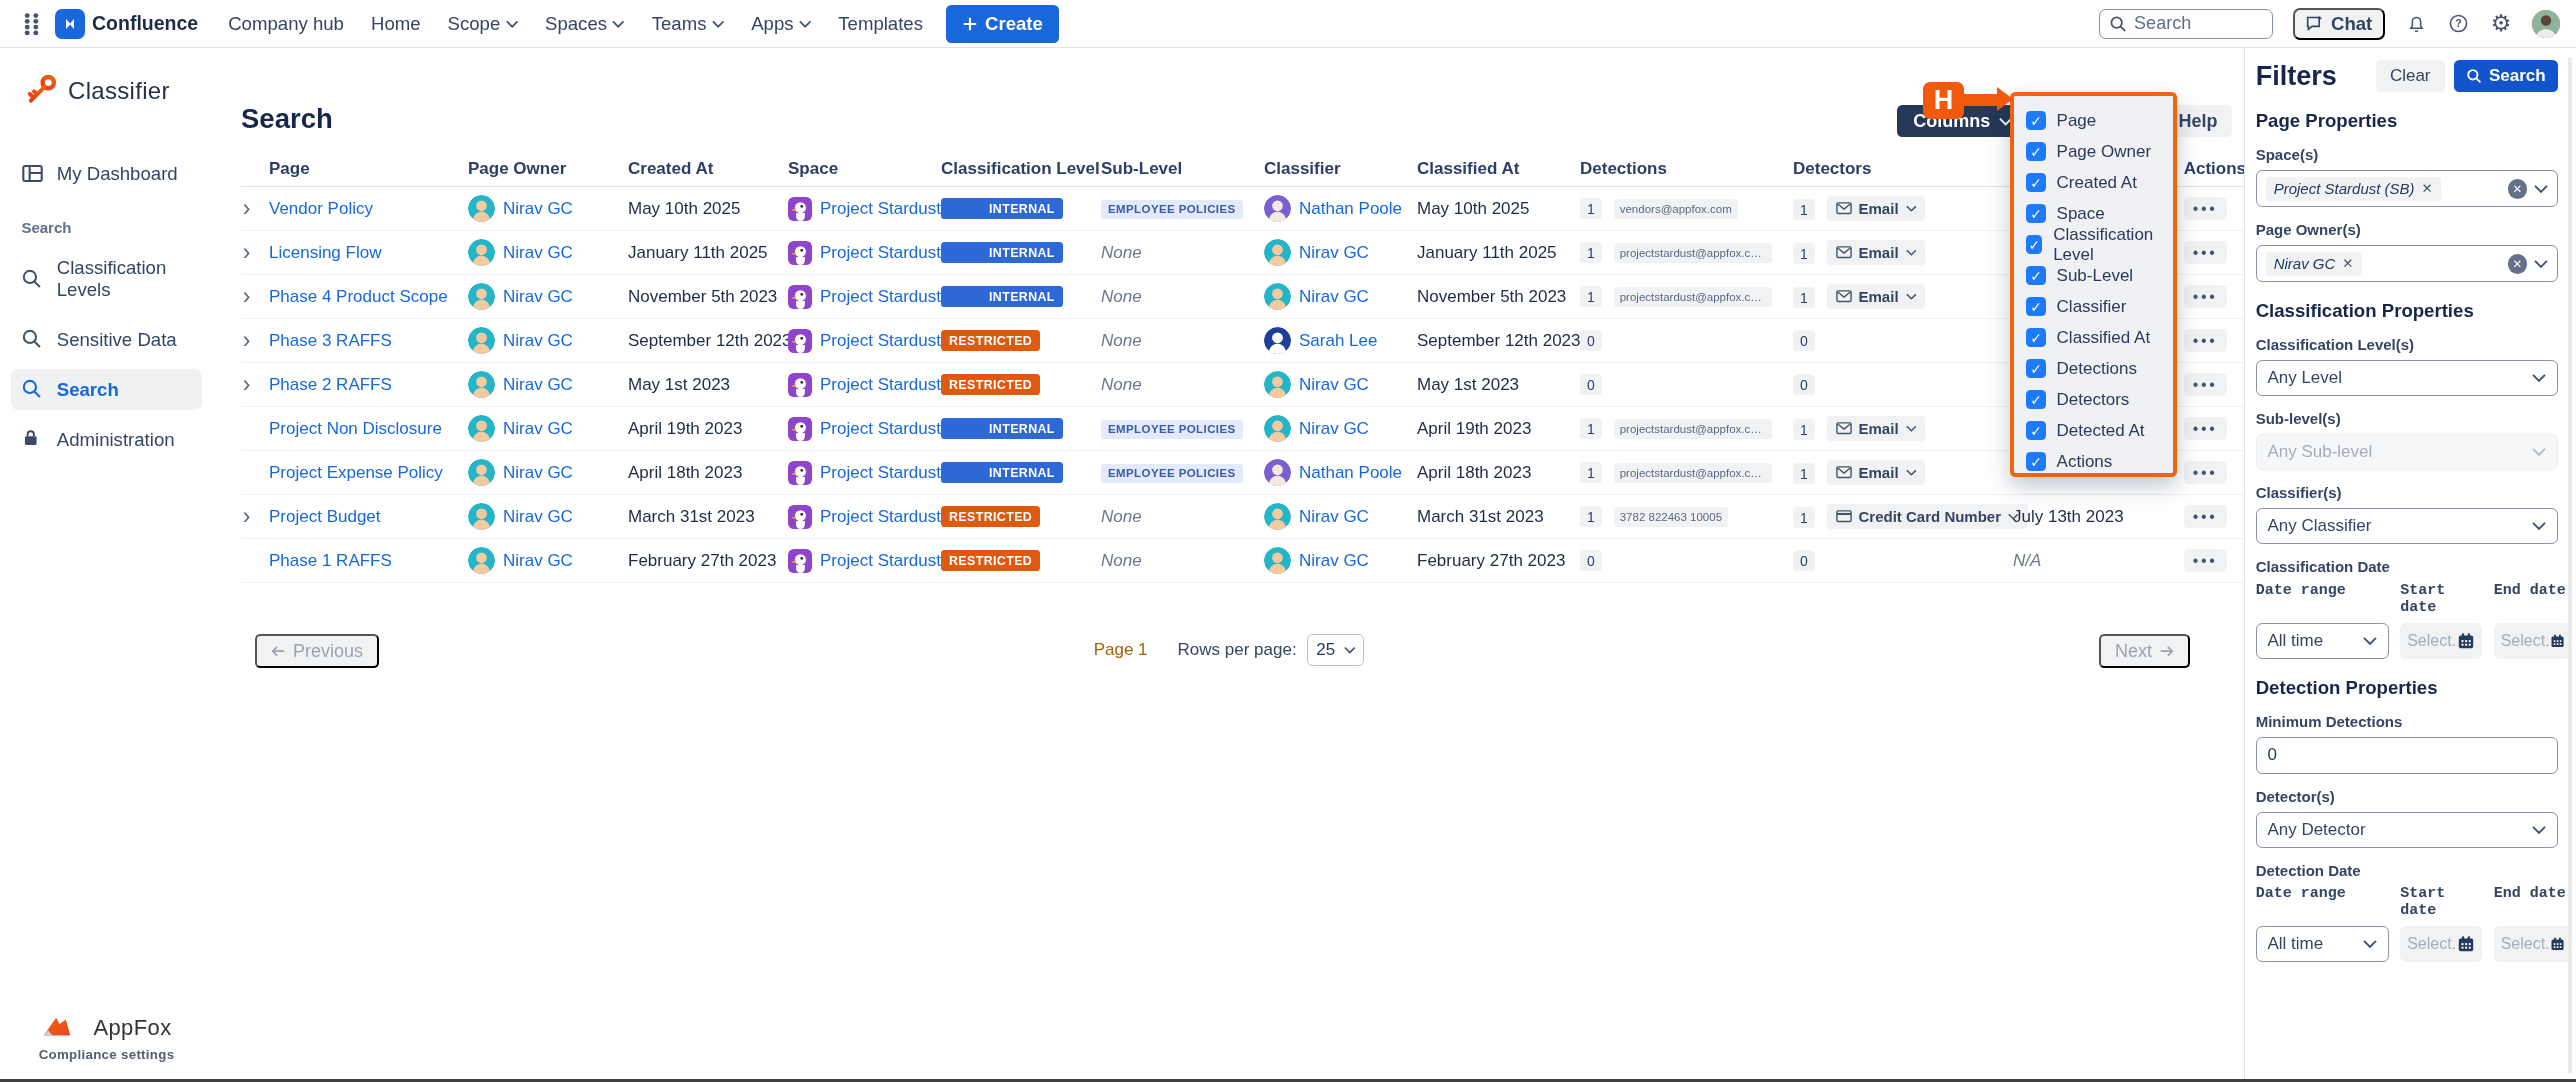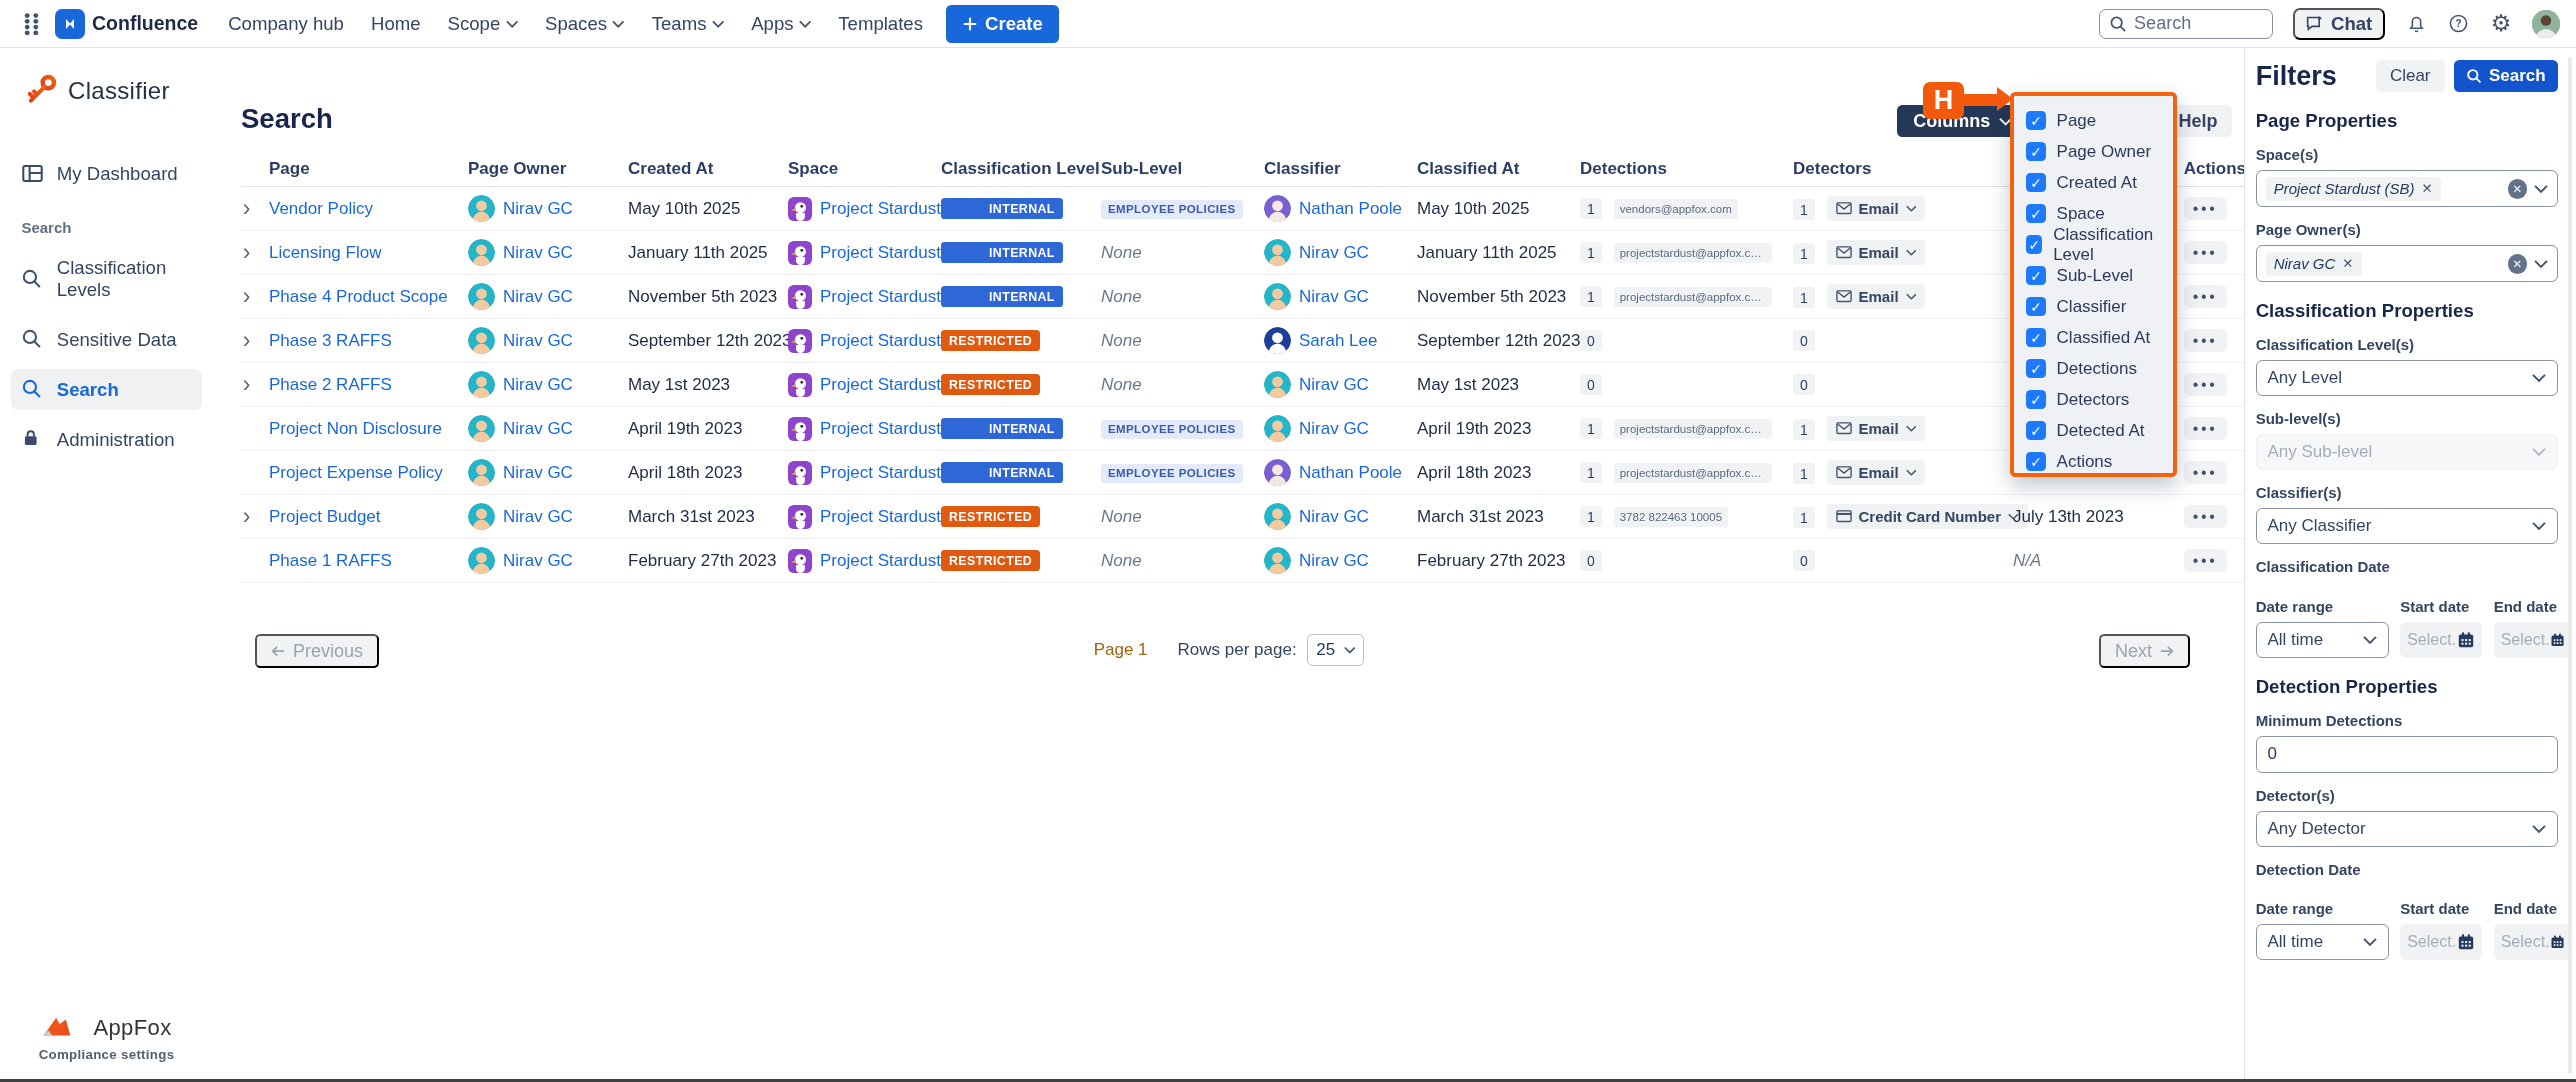--- a/index.html
+++ b/index.html
@@ -113,21 +113,21 @@
   .flbl { font-size:15px; font-weight:bold; color:#344563; margin:14px 0 7px; }
   .fselect { height:36px; border:1.8px solid #8993A4; border-radius:6.2px; background:#fff; display:flex; align-items:center;
     padding:0 10.7px; font-size:17px; color:#344563; justify-content:space-between; cursor:pointer; }
   .fselect.disabled { background:#F6F7F8; border-color:#EDEEF1; color:#A5ADBA; cursor:default; }
   .fmulti { min-height:37px; border:1.8px solid #8993A4; border-radius:6.2px; background:#fff; display:flex; align-items:center; gap:7px; padding:3.6px 9px;font-style:italic; }
   .fchip { background:#F1F2F4; border-radius:3.6px; padding:3.6px 8px; font-size:15px; color:#243A5E; display:inline-flex; align-items:center; gap:7px; }
   .chip-x { font-size:13.3px; color:#44546E; cursor:pointer; }
   .fmulti .spacer { flex:1; }
   .clearall { width:19.5px; height:19.5px; border-radius:50%; background:#64718A; color:#fff; font-size:11.5px; display:flex; align-items:center; justify-content:center; cursor:pointer; }
   .daterow { display:grid; grid-template-columns:133px 82px 78px; column-gap:11.5px; margin-top:5.3px; }
-  .daterow .flbl { margin:17px 0 7px; }
+  .daterow .flbl { margin:1px 0 7px;font-family:Liberation Mono, monospace; }
   .datebox { height:36px; background:#F1F2F4; border-radius:6.2px; display:flex; align-items:center; justify-content:space-between;
     padding:0 7px; font-size:16px; color:#A5ADBA; }
   .finput { height:37px; border:1.8px solid #8993A4; border-radius:6.2px; width:100%; font-size:17px; color:#243A5E; padding:0 10.7px; font-family:inherit; }
   .fscroll { position:absolute; right:3.6px; top:9px; bottom:9px; width:4.4px; background:#E7E9ED; border-radius:2.7px; }
 
   .bottom-edge { position:absolute; bottom:0; left:0; width:100%; height:4.4px; background:#414141; z-index:90; }
   svg { display:block; }
 </style>
 </head>
 <body>

